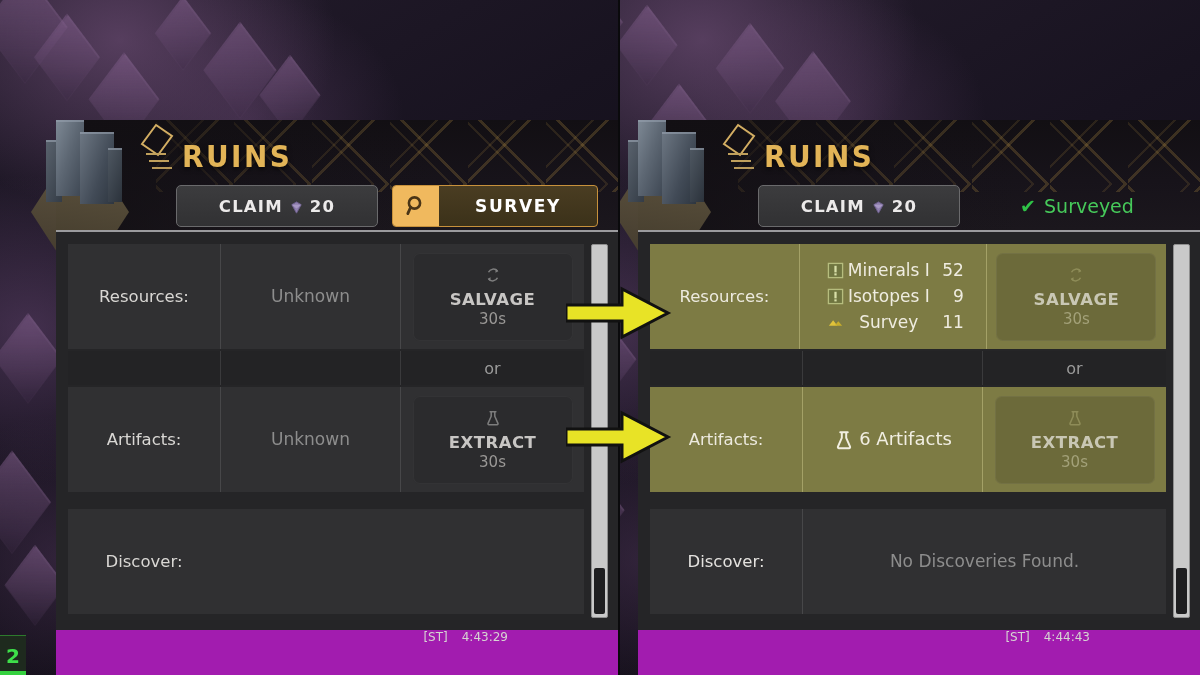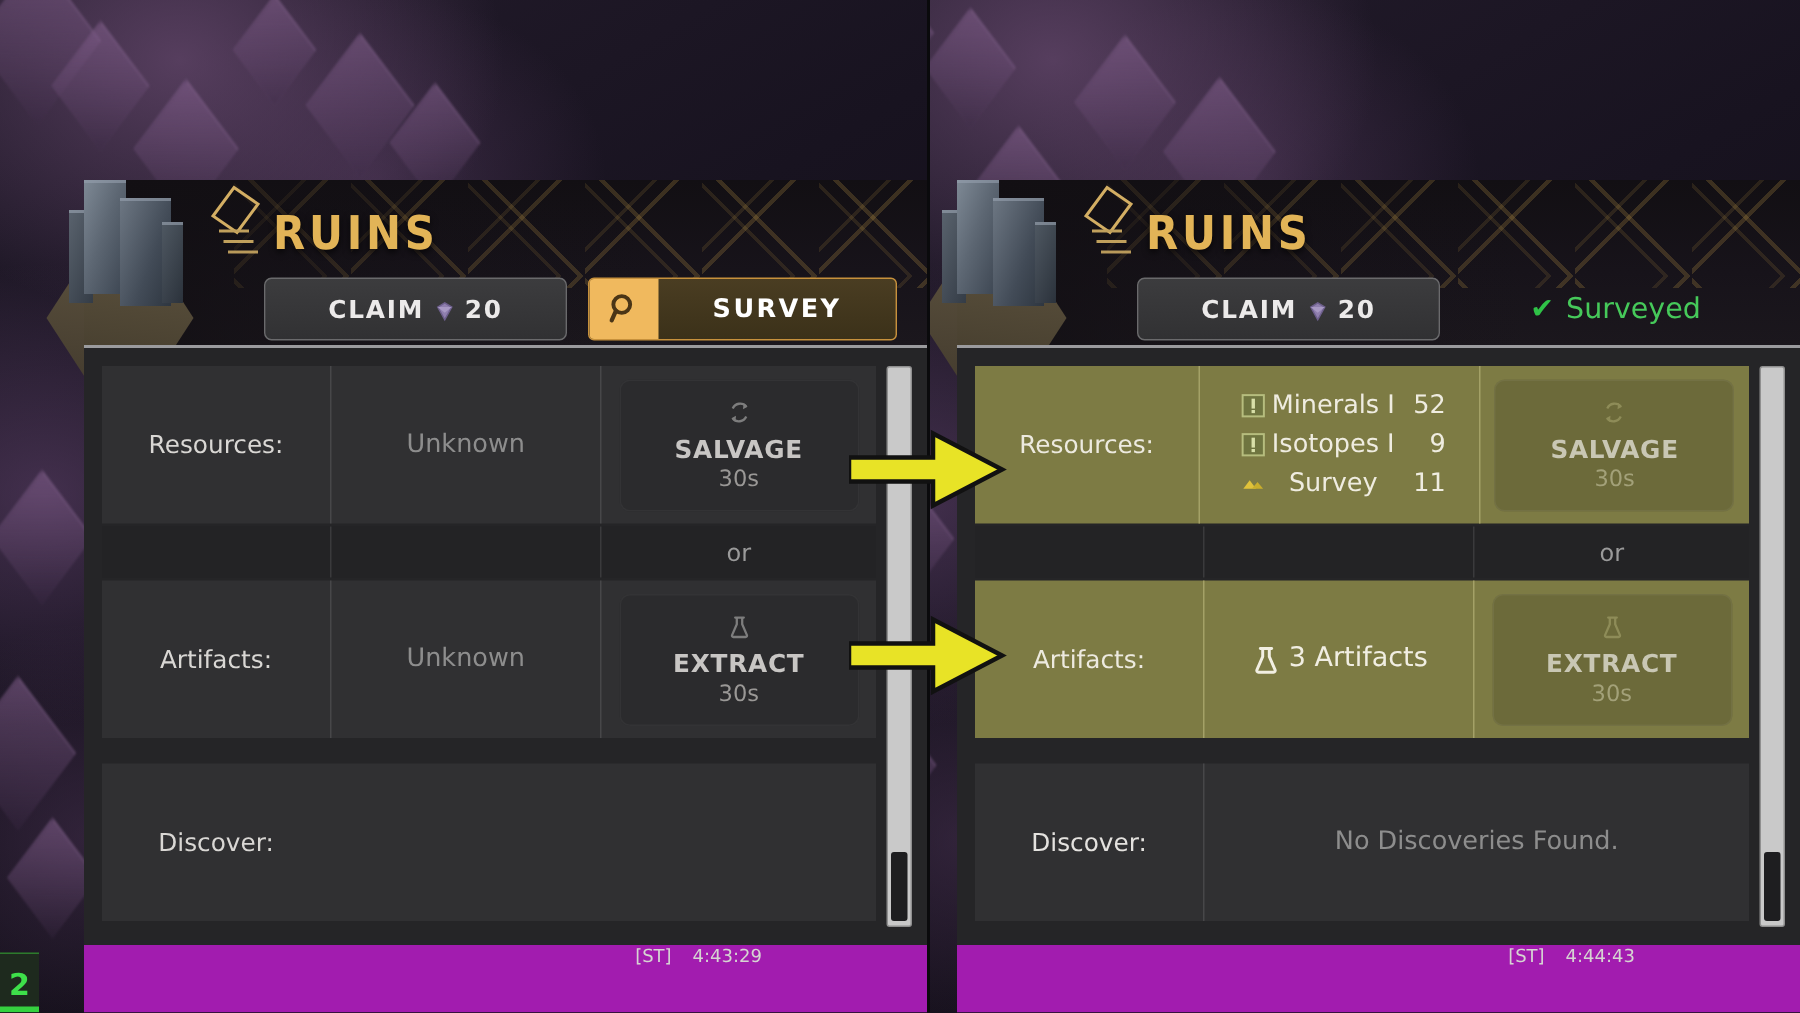--- a/index.html
+++ b/index.html
@@ -458,21 +458,21 @@
           <div class="row r2 tone-olive">
             <div class="cell-label">Artifacts:</div>
             <div class="cell-val">
               <span class="artifact-val">
                 <span style="display:flex;">
                   <svg width="22" height="22" viewBox="0 0 20 20">
                     <path d="M8 3 L8 8 L4.5 16 A1 1 0 0 0 5.4 17.4 L14.6 17.4 A1 1 0 0 0 15.5 16 L12 8 L12 3" fill="none" stroke="#f2efe2" stroke-width="1.8" stroke-linejoin="round"></path>
                     <path d="M6.6 3 L13.4 3" stroke="#f2efe2" stroke-width="1.8" stroke-linecap="round"></path>
                   </svg>
                 </span>
-                <span>3 Artifacts</span>
+                <span>6 Artifacts</span>
               </span>
             </div>
             <div class="cell-act">
               <div class="act-btn">
                 <span class="aicon">
                   <svg width="18" height="18" viewBox="0 0 20 20">
                     <path d="M8 3 L8 8 L4.5 16 A1 1 0 0 0 5.4 17.4 L14.6 17.4 A1 1 0 0 0 15.5 16 L12 8 L12 3" fill="none" stroke="currentColor" stroke-width="1.7" stroke-linejoin="round"></path>
                     <path d="M6.8 3 L13.2 3" stroke="currentColor" stroke-width="1.7" stroke-linecap="round"></path>
                   </svg>
                 </span>

